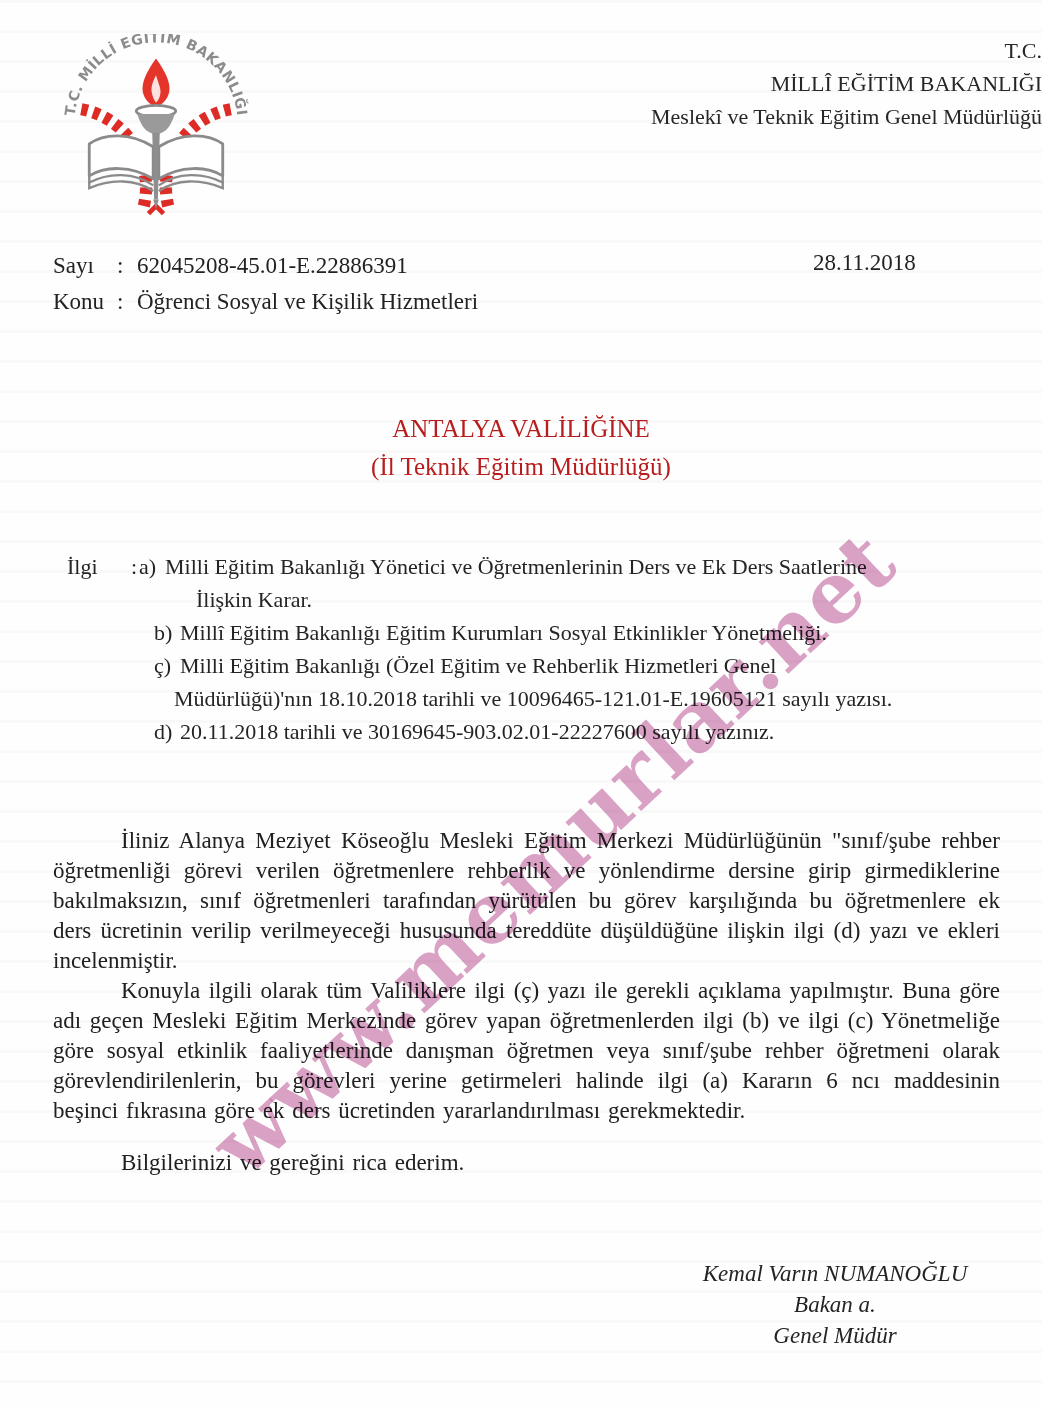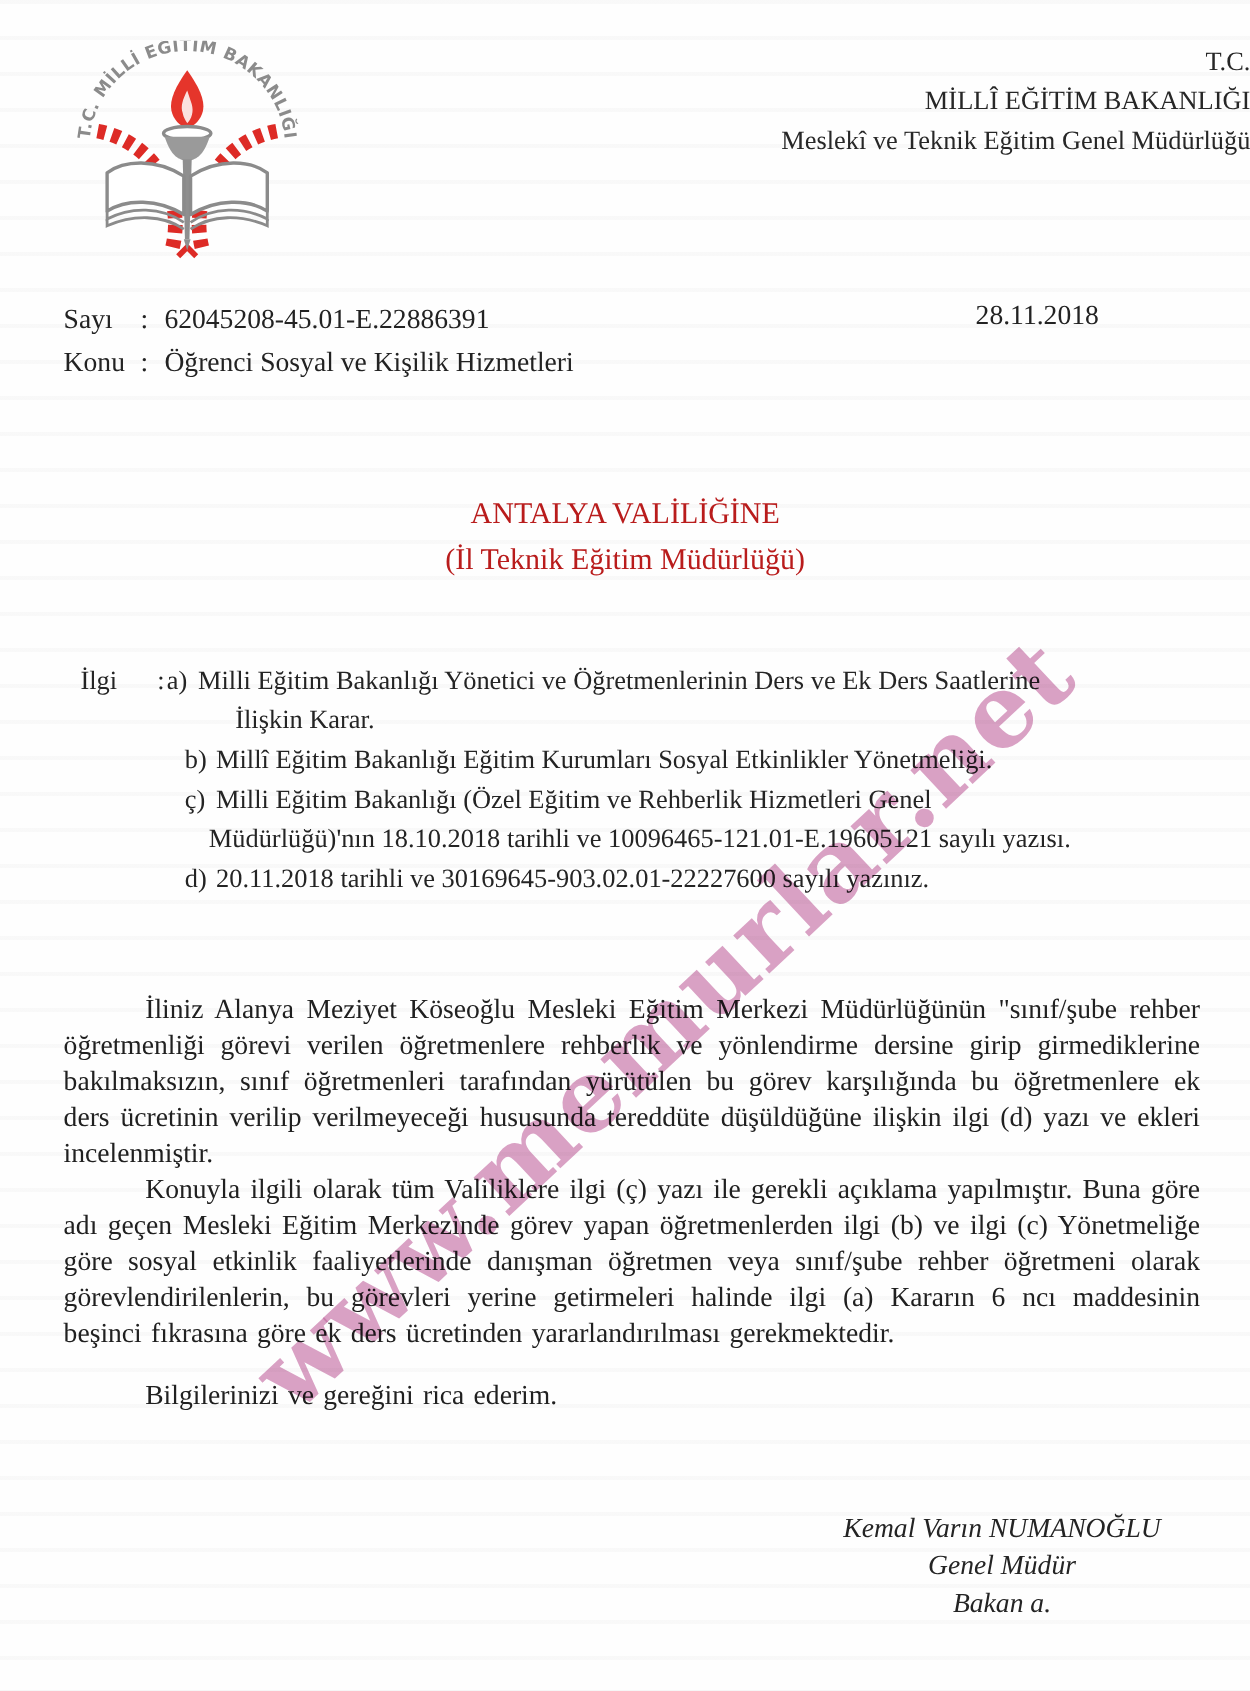--- a/index.html
+++ b/index.html
@@ -147,19 +147,19 @@
   </div>
 
   <div class="bodytext">
     <p>İliniz Alanya Meziyet Köseoğlu Mesleki Eğitim Merkezi Müdürlüğünün "sınıf/şube rehber öğretmenliği görevi verilen öğretmenlere rehberlik ve yönlendirme dersine girip girmediklerine bakılmaksızın, sınıf öğretmenleri tarafından yürütülen bu görev karşılığında bu öğretmenlere ek ders ücretinin verilip verilmeyeceği hususunda tereddüte düşüldüğüne ilişkin ilgi (d) yazı ve ekleri incelenmiştir.</p>
     <p>Konuyla ilgili olarak tüm Valiliklere ilgi (ç) yazı ile gerekli açıklama yapılmıştır. Buna göre adı geçen Mesleki Eğitim Merkezinde görev yapan öğretmenlerden ilgi (b) ve ilgi (c) Yönetmeliğe göre sosyal etkinlik faaliyetlerinde danışman öğretmen veya sınıf/şube rehber öğretmeni olarak görevlendirilenlerin, bu görevleri yerine getirmeleri halinde ilgi (a) Kararın 6 ncı maddesinin beşinci fıkrasına göre ek ders ücretinden yararlandırılması gerekmektedir.</p>
     <p class="closing">Bilgilerinizi ve gereğini rica ederim.</p>
   </div>
 
   <div class="signature">
     <div>Kemal Varın NUMANOĞLU</div>
+    <div>Bakan a.</div>
     <div>Genel Müdür</div>
-    <div>Bakan a.</div>
   </div>
 
   <div class="watermark">www.memurlar.net</div>
 
 </div>
 
 </body></html>

